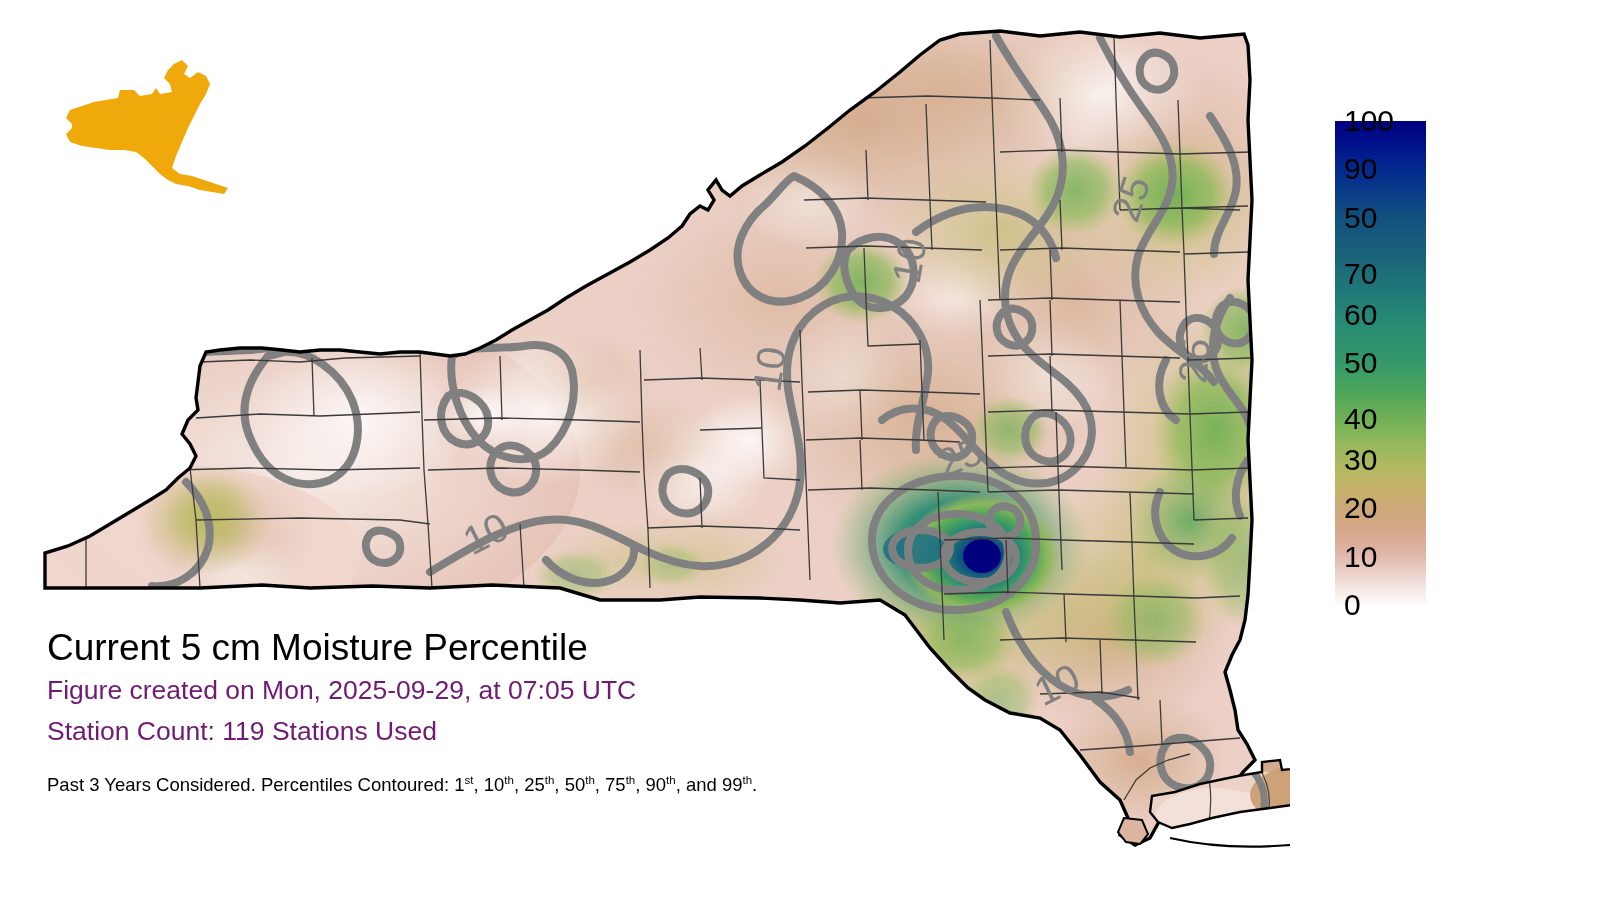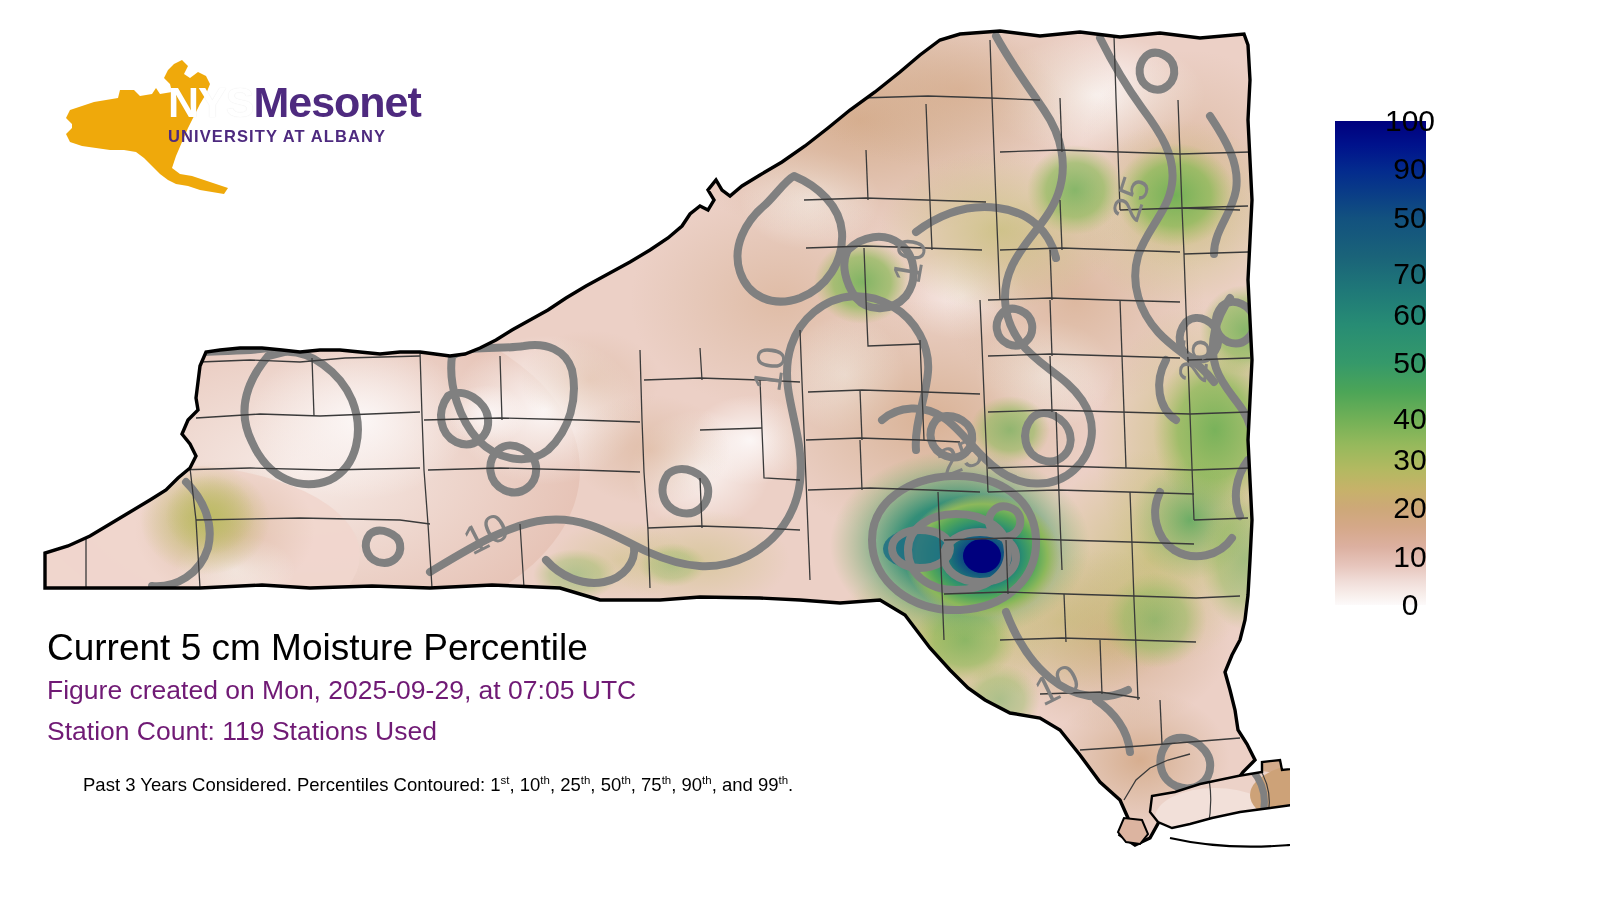--- a/index.html
+++ b/index.html
@@ -80,23 +80,23 @@
   }
   #cb-ticks {
     position: absolute;
     left: 1340px;
     top: 100px;
     width: 130px;
     height: 530px;
   }
   #cb-ticks .tick {
     position: absolute;
-    right: 0;
+    right: 6px;
     width: 120px;
-    text-align: center;
+    text-align: left;
     font-family: "Liberation Sans", sans-serif;
     font-size: 30px;
     color: #000000;
     line-height: 30px;
   }
 
   
   #caption {
     position: absolute;
     left: 47px;
@@ -117,21 +117,20 @@
     color: #701a75;
     white-space: nowrap;
   }
   #caption .foot {
     margin-top: 22px;
     font-family: "Liberation Sans", sans-serif;
     font-size: 18.5px;
     line-height: 22px;
     color: #000000;
     white-space: nowrap;
-    margin-left: 36px;
   }
   #caption .foot sup {
     font-size: 0.62em;
     vertical-align: super;
     line-height: 0;
   }
 </style>
 </head>
 <body>
 
@@ -525,24 +524,20 @@
                L 72,32 L 86,32 L 92,38 L 104,36 L 108,30 L 112,36
                L 124,34 L 122,26 L 116,20 L 120,12 L 126,6 L 134,2
                L 140,8 L 136,16 L 142,20 L 150,14 L 158,18 L 162,26
                L 158,36 L 152,46 L 146,58 L 140,70 L 134,84 L 128,98
                L 124,110 L 132,116 L 144,118 L 156,122 L 168,126
                L 180,130 L 176,136 L 164,134 L 152,132 L 140,128
                L 128,126 L 120,122 L 112,116 L 104,108 L 96,100
                L 88,94 L 76,92 L 62,92 L 48,90 L 34,88 L 22,84
                L 18,76 L 24,70 Z" fill="#EFA90B"></path>
     </svg>
-    <div class="logo-text-wrap">
-      <div class="logo-main"><span class="logo-nys">NYS</span><span class="logo-meso">Mesonet</span></div>
-      <div class="logo-sub">UNIVERSITY AT ALBANY</div>
-    </div>
   </div>
 
   <div id="colorbar">
     <div class="bar" id="cb-bar" style="background: linear-gradient(rgb(0, 0, 126) 0%, rgb(0, 18, 140) 5%, rgb(3, 42, 142) 10%, rgb(10, 61, 135) 15%, rgb(18, 81, 127) 20%, rgb(26, 99, 121) 28%, rgb(31, 120, 120) 35%, rgb(39, 140, 116) 42%, rgb(53, 153, 106) 50%, rgb(76, 165, 87) 56%, rgb(116, 177, 87) 62%, rgb(150, 185, 92) 67%, rgb(179, 185, 97) 72%, rgb(198, 178, 105) 76%, rgb(205, 168, 120) 80%, rgb(213, 168, 137) 84%, rgb(220, 176, 160) 88%, rgb(231, 198, 189) 92%, rgb(240, 220, 215) 95%, rgb(248, 239, 236) 98%, rgb(253, 250, 250) 100%);"></div>
   </div>
   <div id="cb-ticks">
       <div class="tick" style="top: 6px;">100</div>
       <div class="tick" style="top: 54.4px;">90</div>
       <div class="tick" style="top: 102.8px;">50</div>
       <div class="tick" style="top: 151.2px; margin-top: 8px;">70</div>

